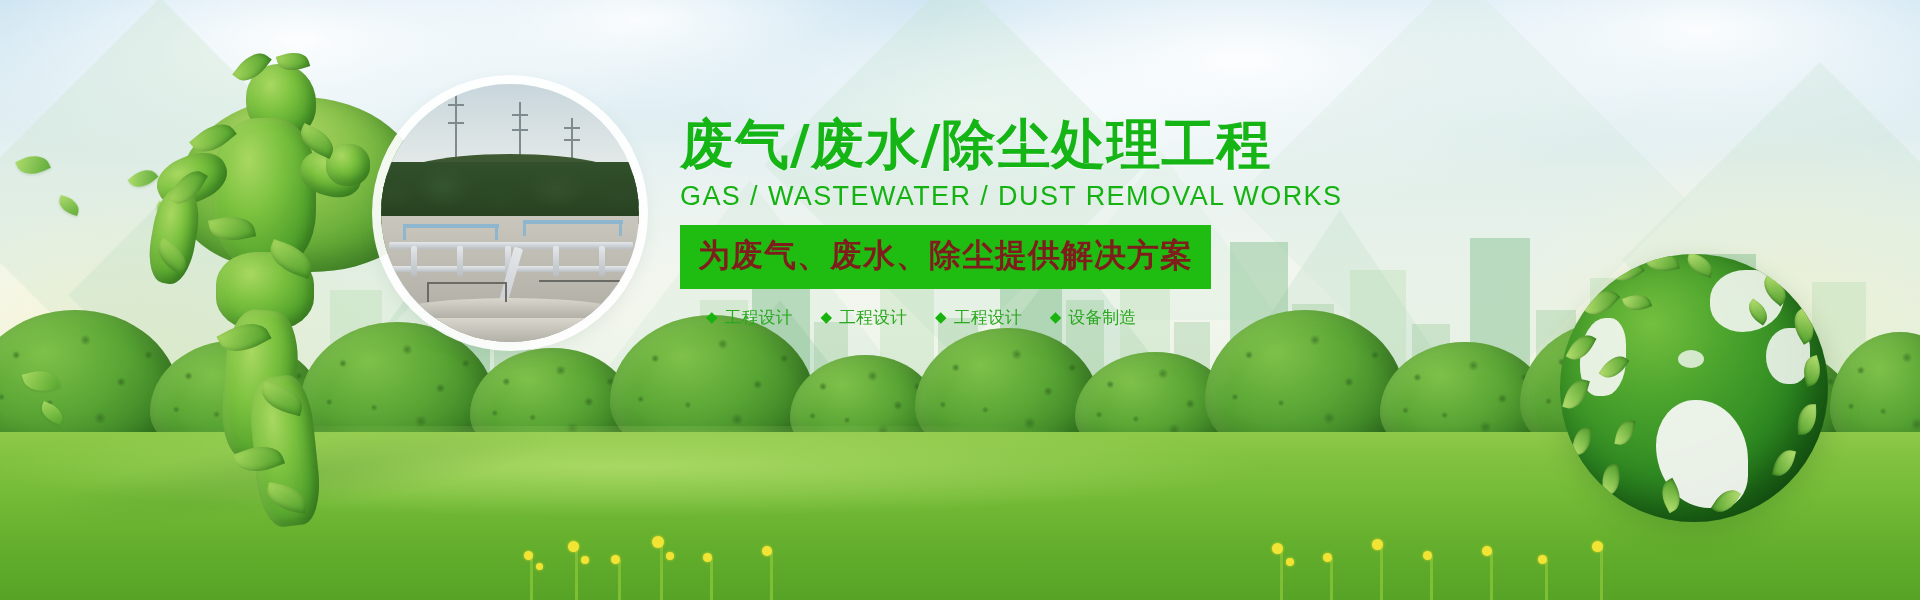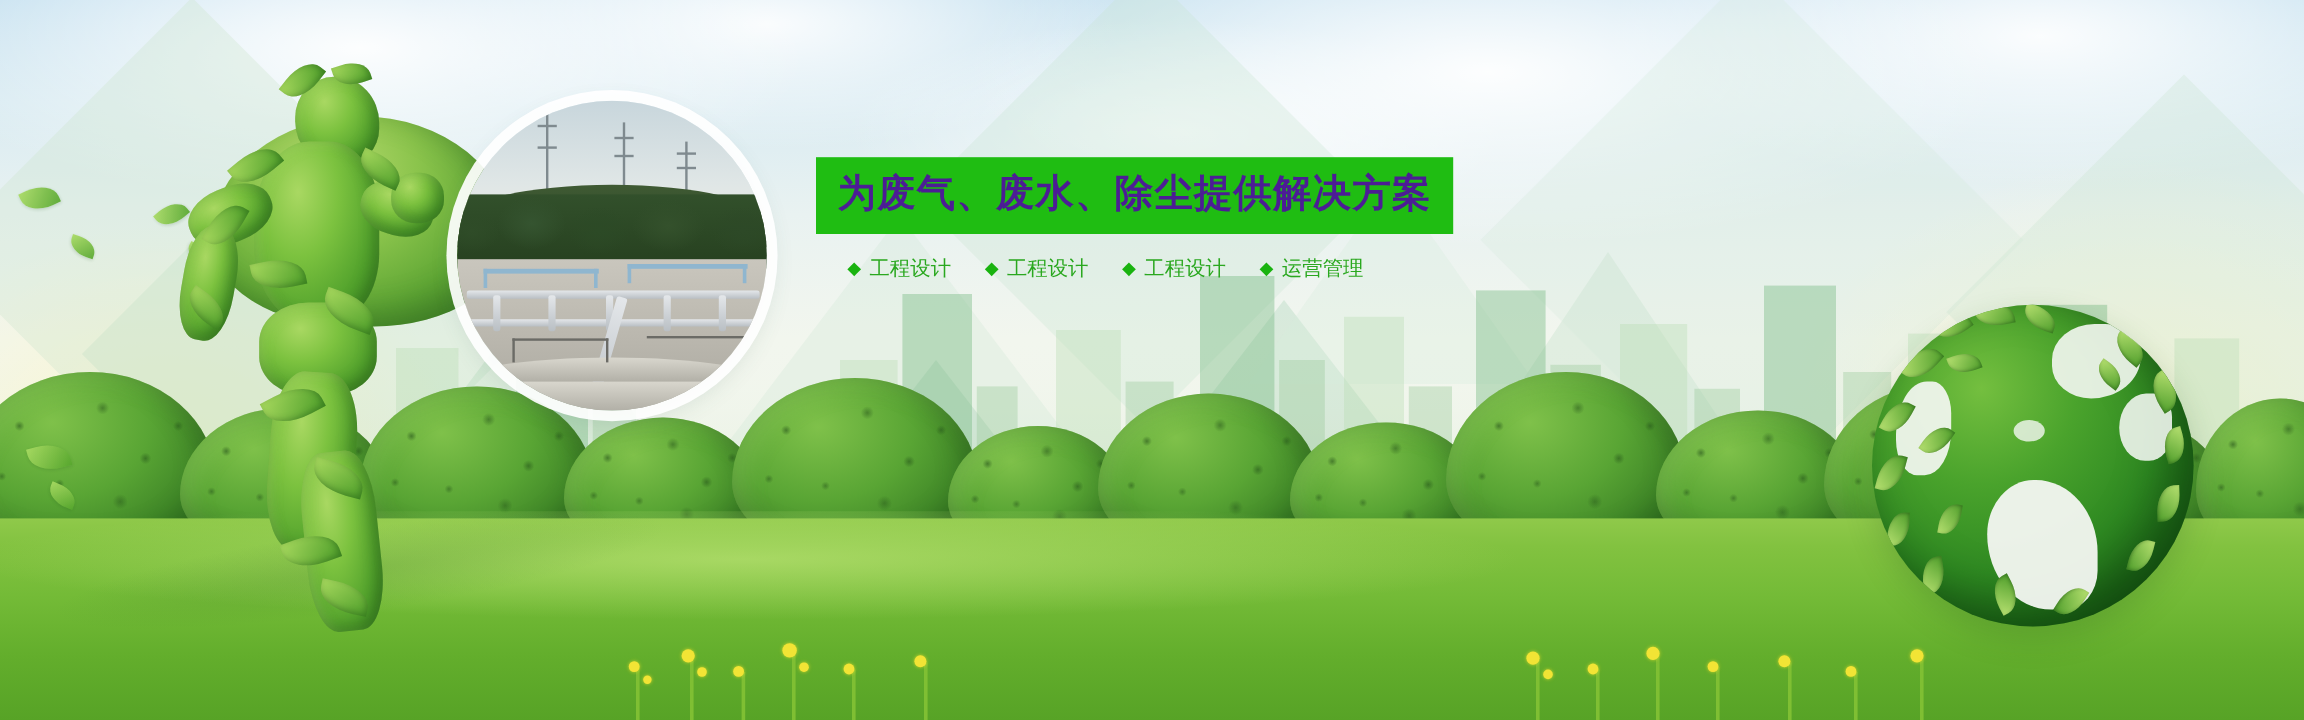--- a/index.html
+++ b/index.html
@@ -113,21 +113,21 @@
   .gleaf{position:absolute;background:linear-gradient(135deg,#b6e070,#4f9e2b);
     border-radius:0 76% 0 76%;box-shadow:inset -1px -1px 3px rgba(25,70,18,.45);}
 
   
   .textblock{position:absolute;left:680px;top:118px;width:620px;}
   .headline{font-size:54px;font-weight:bold;letter-spacing:1px;line-height:1;color:#16b516;
     font-family:"DejaVu Sans","Liberation Sans",sans-serif;
     text-shadow:0 1px 0 rgba(255,255,255,.5);white-space:nowrap;}
   .subline{margin-top:9px;font-size:27px;letter-spacing:1.4px;color:#15b312;white-space:nowrap;
     font-family:"Liberation Sans",sans-serif;}
-  .slogan{margin-top:13px;display:inline-block;background:#1fbd12;color:#4c1d95;
+  .slogan{margin-top:13px;display:inline-block;background:#1fbd12;color:#7f1d1d;
     font-size:32px;font-weight:bold;padding:9px 18px 11px 18px;letter-spacing:1px;white-space:nowrap;
     font-family:"DejaVu Sans","Liberation Sans",sans-serif;}
   .features{margin-top:17px;display:flex;gap:28px;padding-left:26px;}
   .feat{display:flex;align-items:center;gap:7px;color:#2aa81f;font-size:17px;white-space:nowrap;
     font-family:"DejaVu Sans","Liberation Sans",sans-serif;}
   .dia{color:#19b30f;font-size:15px;line-height:1;}
 </style>
 </head>
 <body>
 
@@ -317,34 +317,36 @@
     <div class="gleaf" style="left:210px;top:200px;width:28px;height:18px;transform:rotate(104deg);"></div>
     <div class="gleaf" style="left:64px;top:40px;width:26px;height:17px;transform:rotate(-20deg);"></div>
     <div class="gleaf" style="left:40px;top:104px;width:28px;height:18px;transform:rotate(-55deg);"></div>
     <div class="gleaf" style="left:52px;top:170px;width:26px;height:17px;transform:rotate(-80deg);"></div>
     <div class="gleaf" style="left:186px;top:50px;width:24px;height:16px;transform:rotate(36deg);"></div>
     <div class="gleaf" style="left:96px;top:232px;width:30px;height:19px;transform:rotate(-118deg);"></div>
     <div class="gleaf" style="left:152px;top:238px;width:28px;height:18px;transform:rotate(122deg);"></div>
   </div>
 
   <div class="textblock">
+    <div class="headline">废气/废水/除尘处理工程</div>
+    <div class="subline">GAS / WASTEWATER / DUST REMOVAL WORKS</div>
     <div class="slogan">为废气、废水、除尘提供解决方案</div>
     <div class="features">
       <div class="feat">
         <span class="dia">◆</span>
         <span>工程设计</span>
       </div>
       <div class="feat">
         <span class="dia">◆</span>
         <span>工程设计</span>
       </div>
       <div class="feat">
         <span class="dia">◆</span>
         <span>工程设计</span>
       </div>
       <div class="feat">
         <span class="dia">◆</span>
-        <span>运营管理</span>
+        <span>设备制造</span>
       </div>
     </div>
   </div>
 
 </div>
 
 </body></html>

